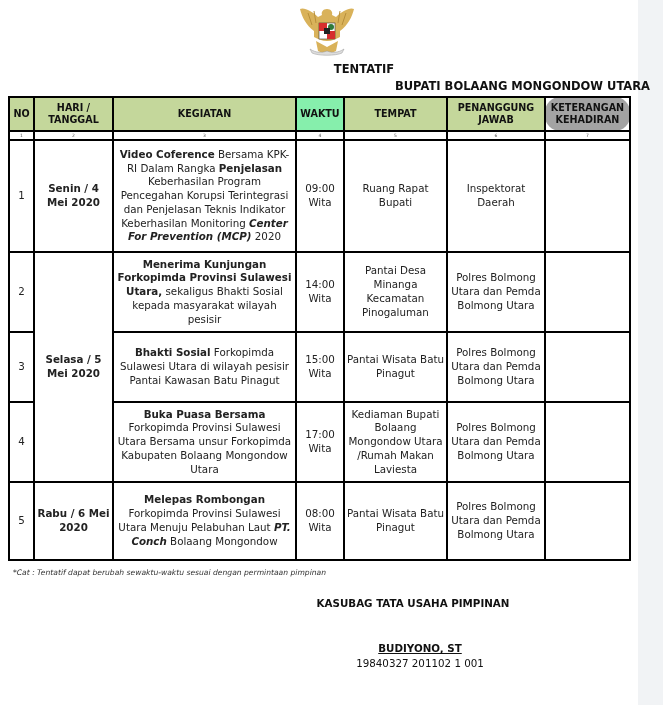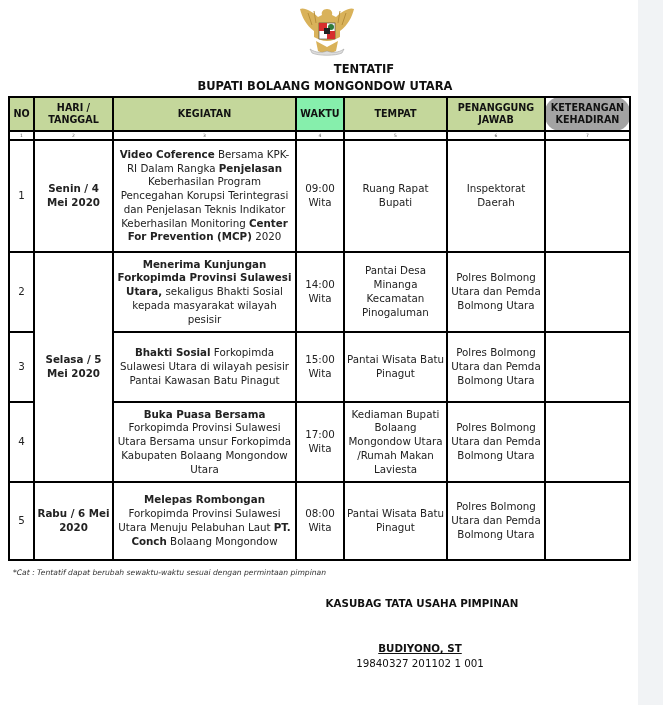--- a/index.html
+++ b/index.html
@@ -3,35 +3,35 @@
 <meta charset="utf-8">
 <style>
   html, body { margin:0; padding:0; }
   body {
     width:663px; height:705px; background:#ffffff; position:relative; overflow:hidden;
     font-family:"DejaVu Sans", "Liberation Sans", sans-serif; color:#111;
   }
   .side-strip { position:absolute; left:638px; top:0; width:25px; height:705px; background:#f1f3f5; }
   .emblem { position:absolute; left:296px; top:3px; width:62px; height:58px; }
   .title1 { position:absolute; left:0; width:656px; top:62px; text-align:center; font-weight:bold; font-size:11.5px; font-family:"DejaVu Sans", sans-serif;padding-left:36px; }
-  .title2 { position:absolute; left:0; width:650px; top:79px; text-align:center; font-weight:bold; font-size:11.5px; }
+  .title2 { position:absolute; left:0; width:650px; top:79px; text-align:right; font-weight:bold; font-size:11.5px; }
   table.sched {
     position:absolute; left:8px; top:96px; width:621px; border-collapse:collapse; table-layout:fixed;
   }
   table.sched td, table.sched th {
     border:2px solid #000; text-align:center; vertical-align:middle; padding:0 1px;
     font-size:10.3px; line-height:13.8px; color:#222;
   }
   table.sched th { background:#c4d79b; font-weight:bold; font-size:9.6px; line-height:12.5px; color:#111; height:32px; }
   table.sched tr.numrow td { height:7px; font-size:4.5px; line-height:6px; color:#555; padding:0; border-top-width:2px; }
   .b { font-weight:bold; }
-  .bi { font-weight:bold; }
+  .bi { font-weight:bold; font-style:italic; }
   .day { font-weight:bold; font-size:10.8px; line-height:14px;margin-left:8px; }
   .note { position:absolute; left:13px; top:568px; font-size:7.6px; font-style:italic; color:#333; }
-  .sig-title { position:absolute; left:252px; width:340px; top:597px; text-align:center; font-weight:bold; font-size:10.3px; }
+  .sig-title { position:absolute; left:243px; width:340px; top:597px; text-align:center; font-weight:bold; font-size:10.3px; }
   .sig-name { position:absolute; left:250px; width:340px; top:642px; text-align:center; font-weight:bold; font-size:10.3px; }
   .sig-name span { text-decoration:underline; }
   .sig-nip { position:absolute; left:250px; width:340px; top:657px; text-align:center; font-size:10.3px; }
 </style>
 </head>
 <body>
 
 <div class="side-strip"></div>
 
 <svg class="emblem" viewBox="0 0 62 58">

